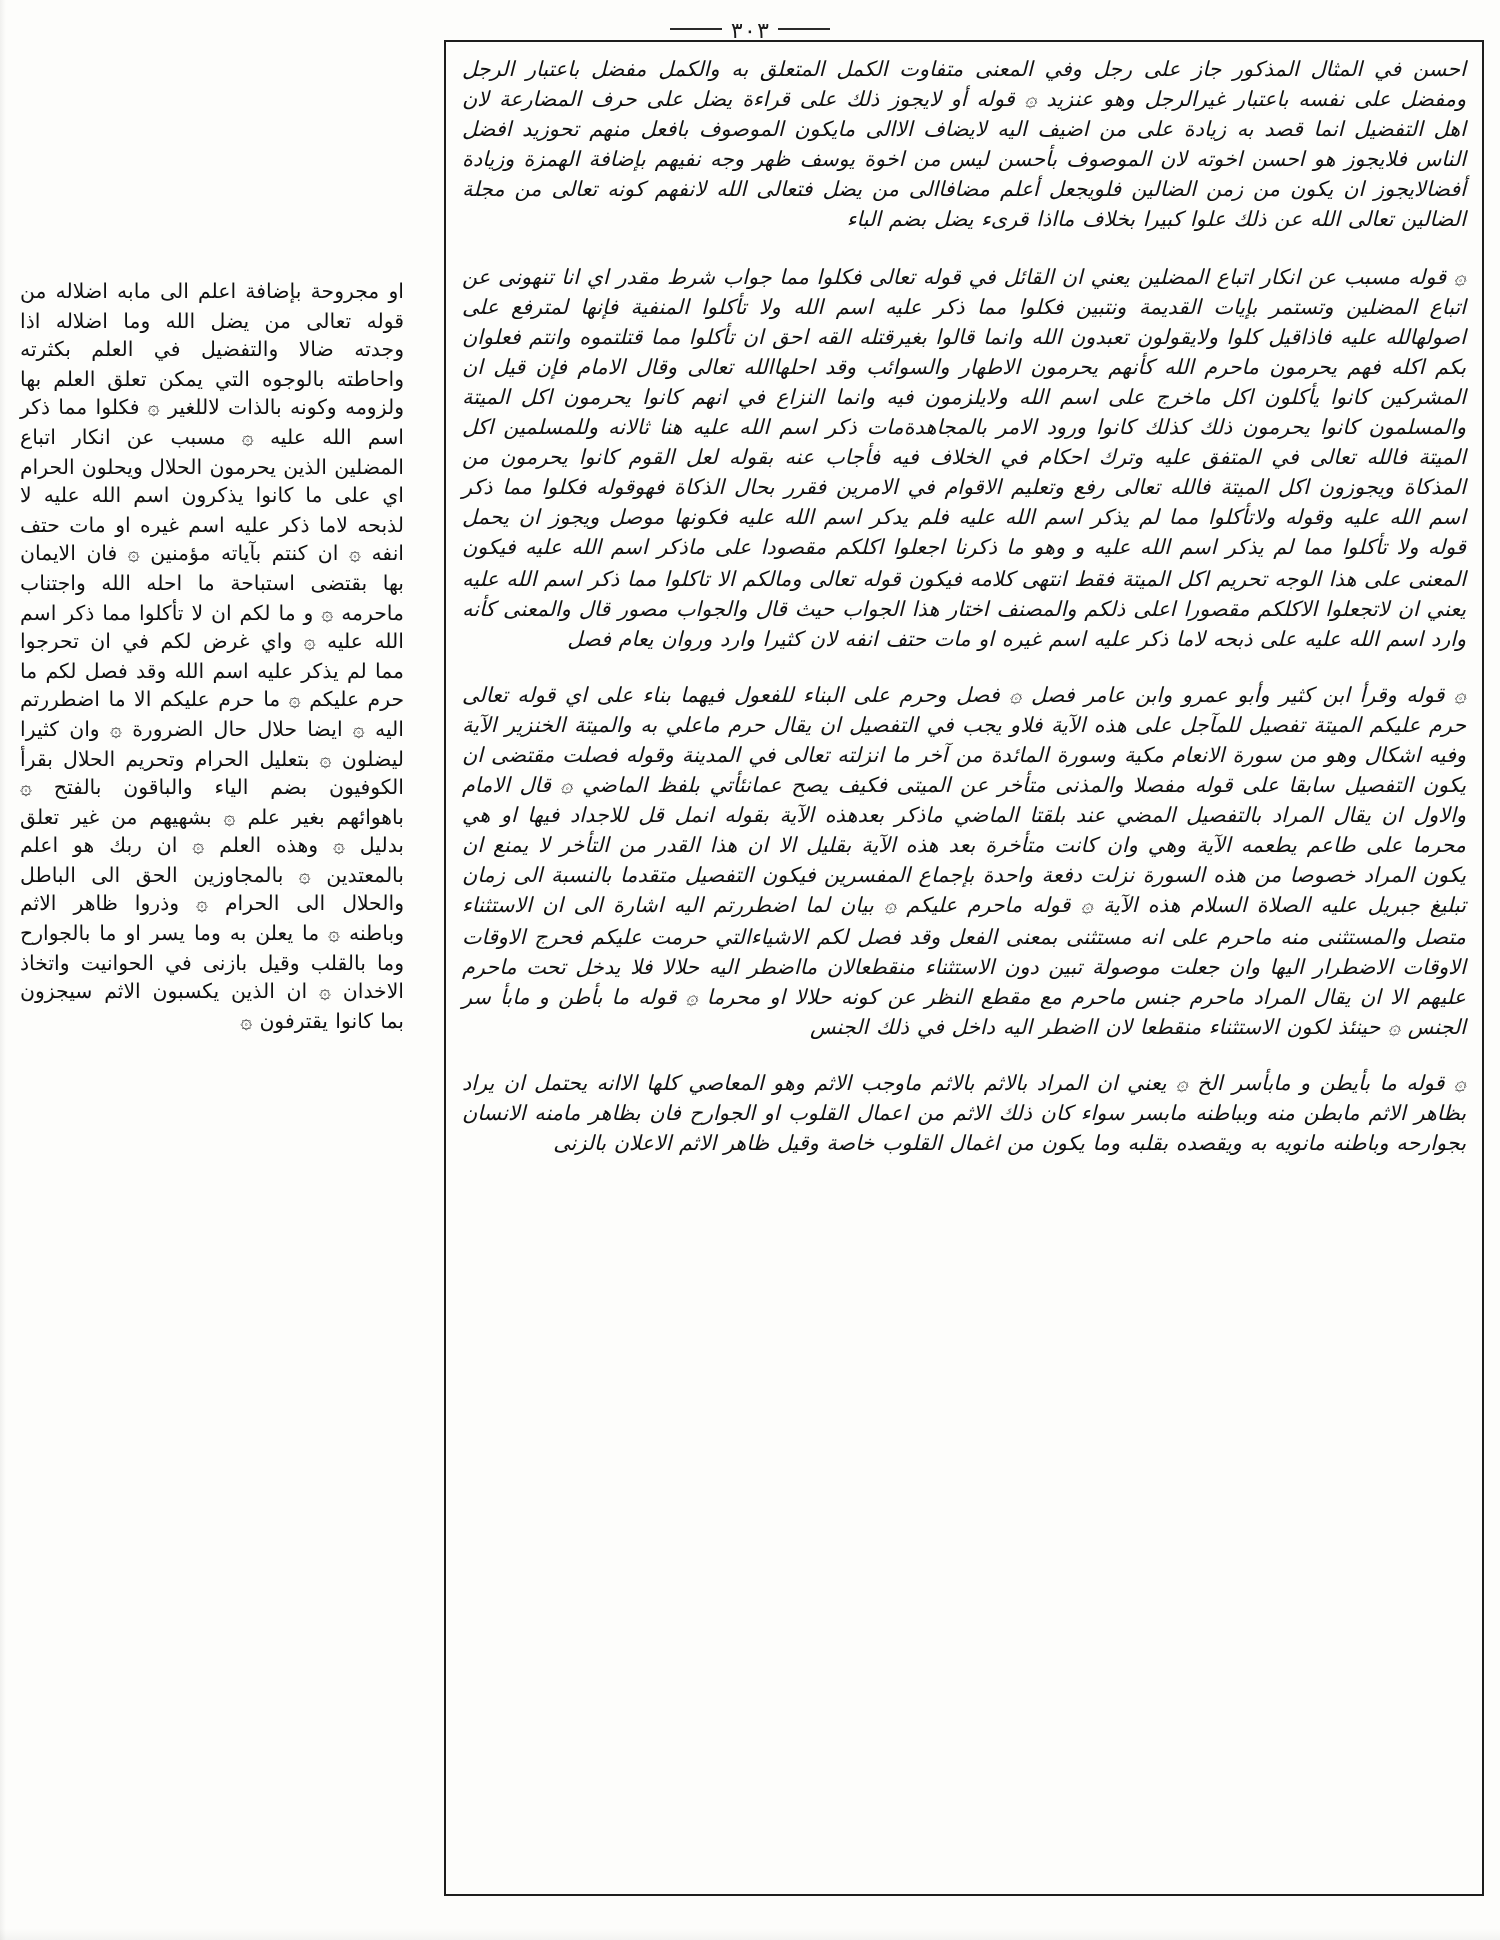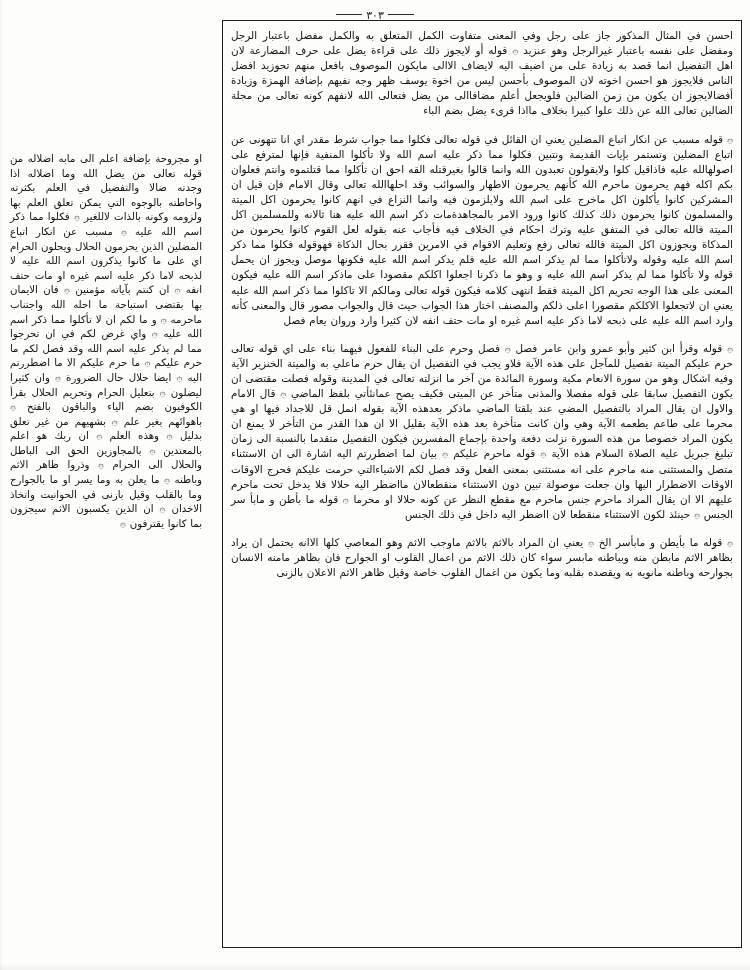--- a/index.html
+++ b/index.html
@@ -26,21 +26,21 @@
   .page-header {
     position: absolute;
     top: 4px;
     left: 0;
     width: 750px;
     text-align: center;
     height: 18px;
   }
   .page-number {
     display: inline-block;
-    font-family: Liberation Serif, serif;
+    font-family: Liberation Mono, monospace;
     font-size: 11px;
     letter-spacing: 1px;
     color: #1a1a1a;
     direction: rtl;
   }
   .page-header .rule-left,
   .page-header .rule-right {
     display: inline-block;
     width: 26px;
     height: 0;
@@ -72,36 +72,36 @@
   }
 
   .col-side {
     position: absolute;
     top: 120px;
     left: 0;
     width: 196px;
     height: 780px;
     padding: 0 2px;
     box-sizing: border-box;
-    margin-top: 12px;
   }
 
   .arabic {
     direction: rtl;
     text-align: justify;
     text-align-last: right;
     font-family: "DejaVu Sans", sans-serif;
     unicode-bidi: plaintext;
   }
 
   .col-main .arabic {
     font-size: 10.4px;
     line-height: 15.1px;
     letter-spacing: 0px;
     word-spacing: 0.5px;
+    font-style: italic;
   }
   .col-side .arabic {
     font-size: 10.2px;
     line-height: 14.6px;
     word-spacing: 0.4px;
   }
 
   .para {
     margin: 0;
   }

